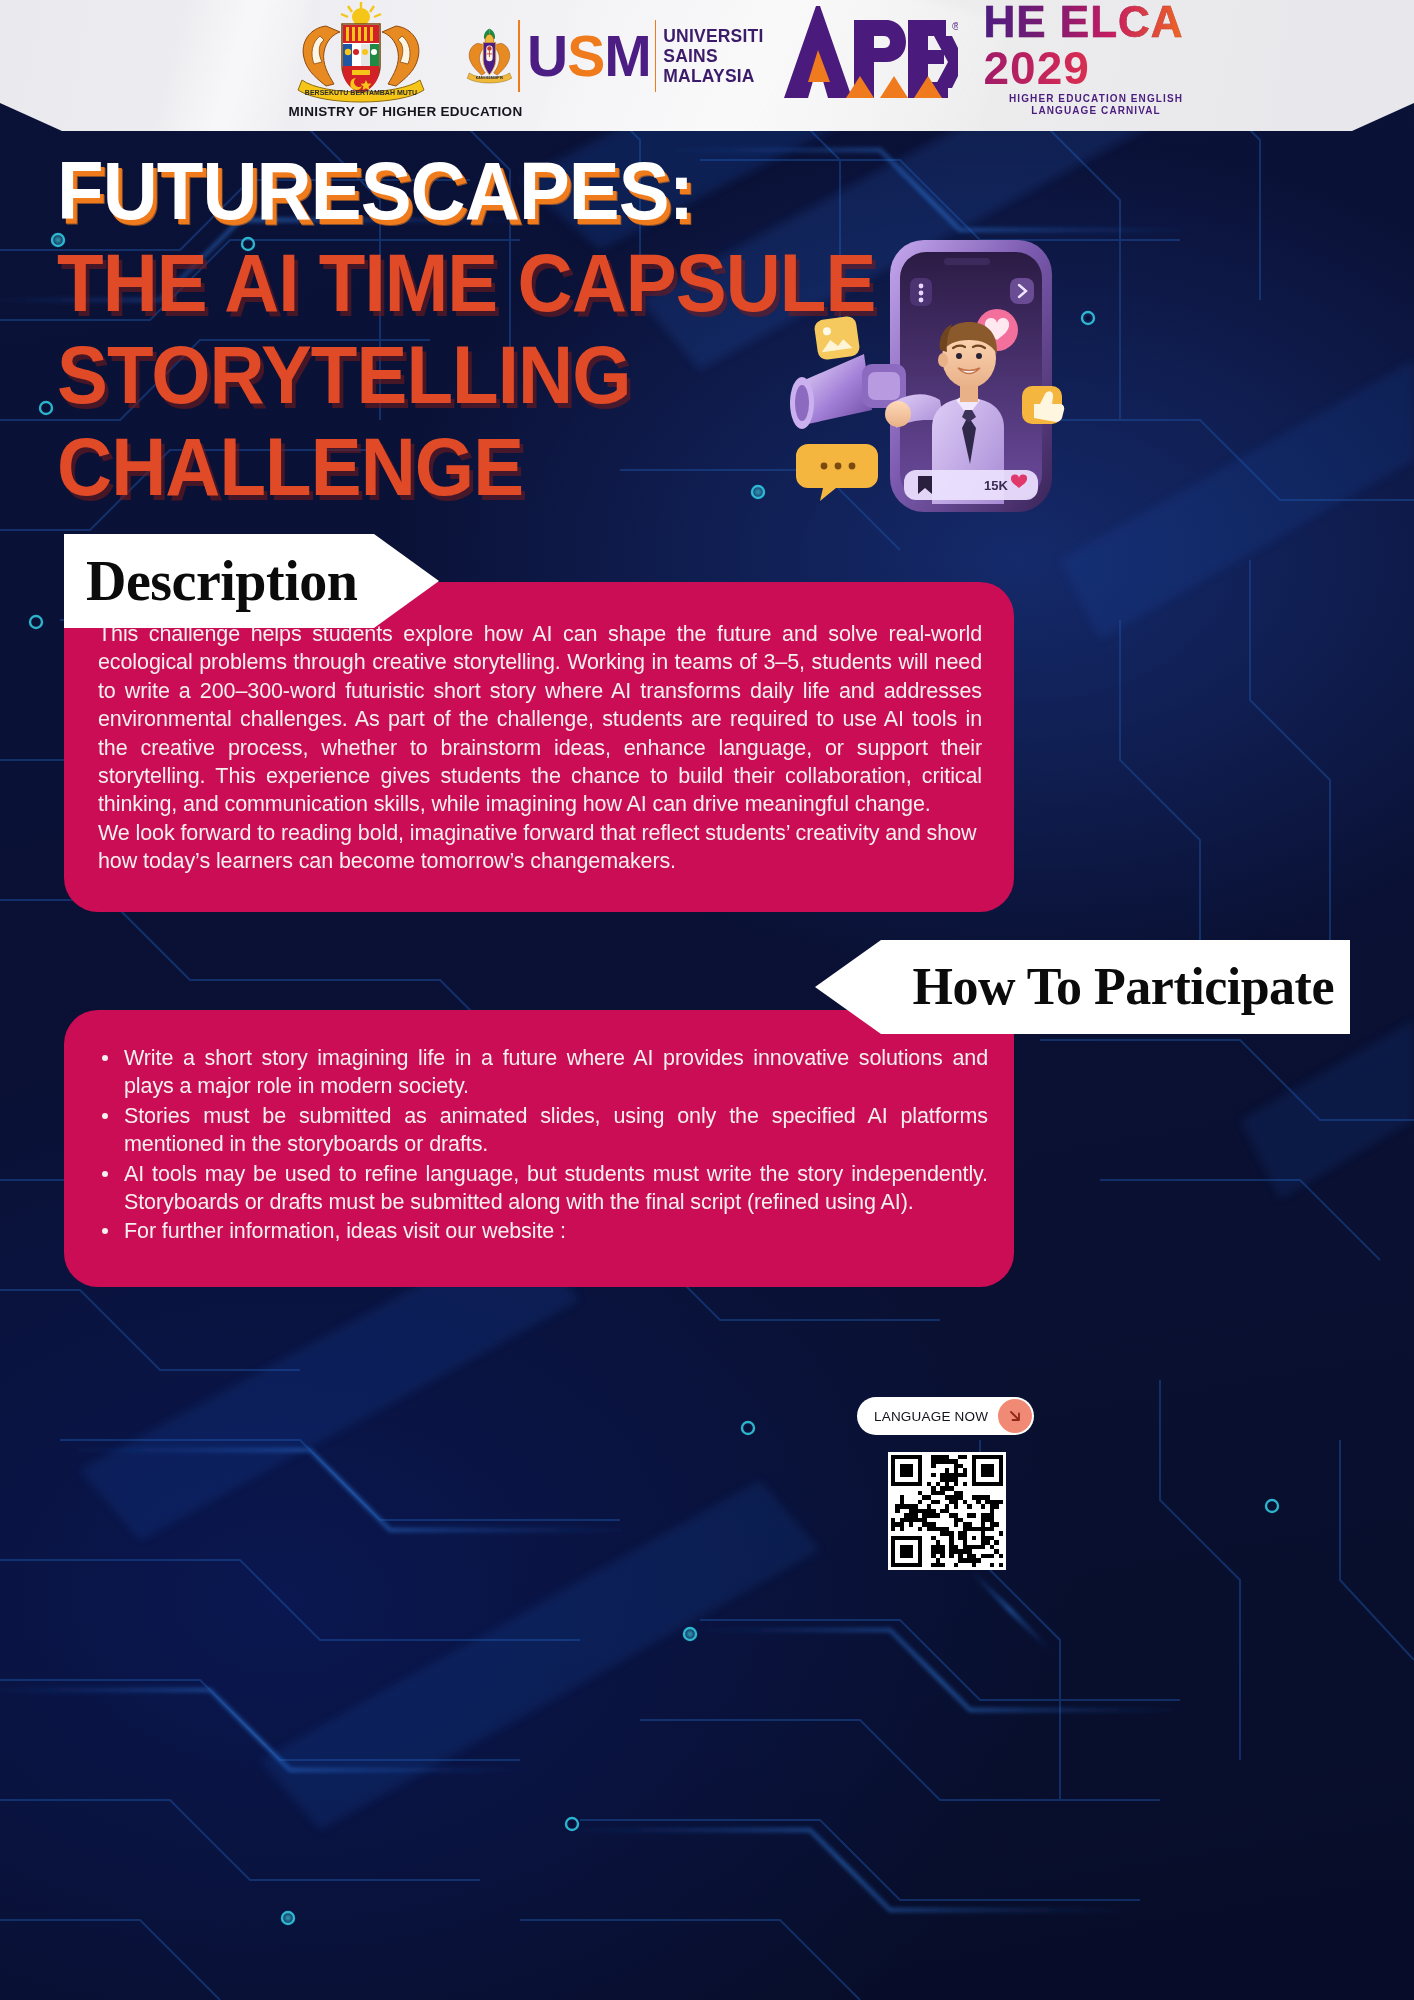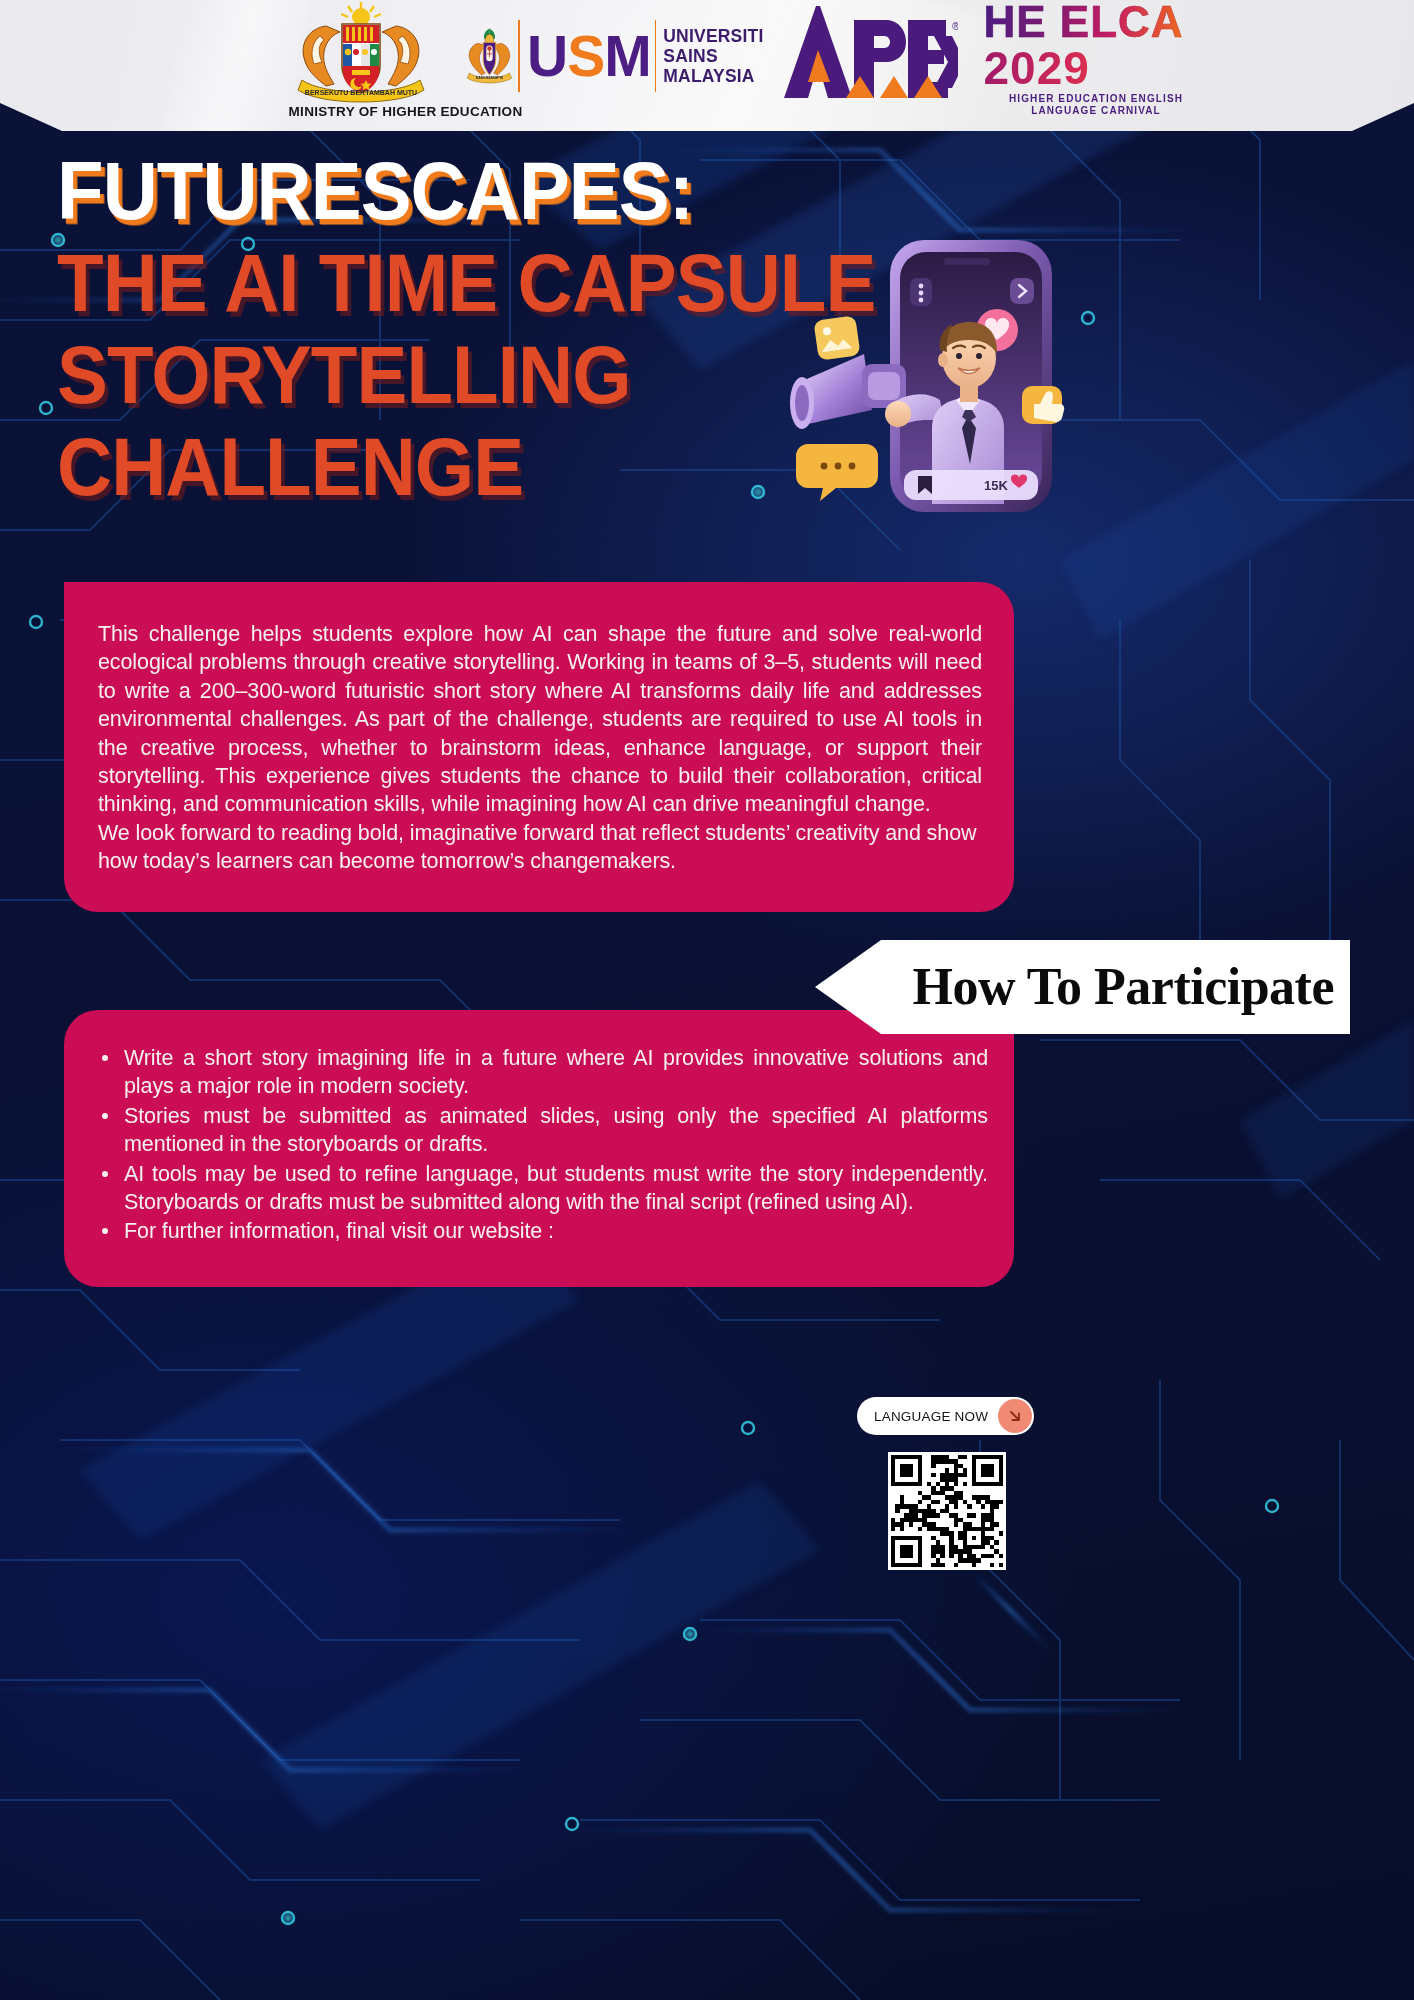--- a/index.html
+++ b/index.html
@@ -654,27 +654,30 @@
         <path d="M247 256 c-5-4-8-6-8-9 a4 4 0 0 1 8-1 a4 4 0 0 1 8 1 c0 3-3 5-8 9 z" fill="#e0386b"></path>
       </g>
     </svg>
   </div>
 
   <div class="desc-card">
     <p>This challenge helps students explore how AI can shape the future and solve real-world ecological problems through creative storytelling. Working in teams of 3–5, students will need to write a 200–300-word futuristic short story where AI transforms daily life and addresses environmental challenges. As part of the challenge, students are required to use AI tools in the creative process, whether to brainstorm ideas, enhance language, or support their storytelling. This experience gives students the chance to build their collaboration, critical thinking, and communication skills, while imagining how AI can drive meaningful change.</p>
     <p class="last">We look forward to reading bold, imaginative forward that reflect students’ creativity and show how today’s learners can become tomorrow’s changemakers.</p>
   </div>
 
+  <div class="desc-banner">
+    <div class="desc-banner-label">Description</div>
+  </div>
 
   <div class="htp-card">
     <ul>
       <li><span class="dot"></span><span>Write a short story imagining life in a future where AI provides innovative solutions and plays a major role in modern society.</span></li>
       <li><span class="dot"></span><span>Stories must be submitted as animated slides, using only the specified AI platforms mentioned in the storyboards or drafts.</span></li>
       <li><span class="dot"></span><span>AI tools may be used to refine language, but students must write the story independently. Storyboards or drafts must be submitted along with the final script (refined using AI).</span></li>
-      <li class="nojust"><span class="dot"></span><span>For further information, final visit our website :</span></li>
+      <li class="nojust"><span class="dot"></span><span>For further information, ideas visit our website :</span></li>
     </ul>
   </div>
 
   <div class="htp-banner">
     <div class="htp-banner-label">How To Participate</div>
   </div>
 
   <div class="register-pill">
     <span class="label">LANGUAGE NOW</span>
     <span class="arrow-circle">

